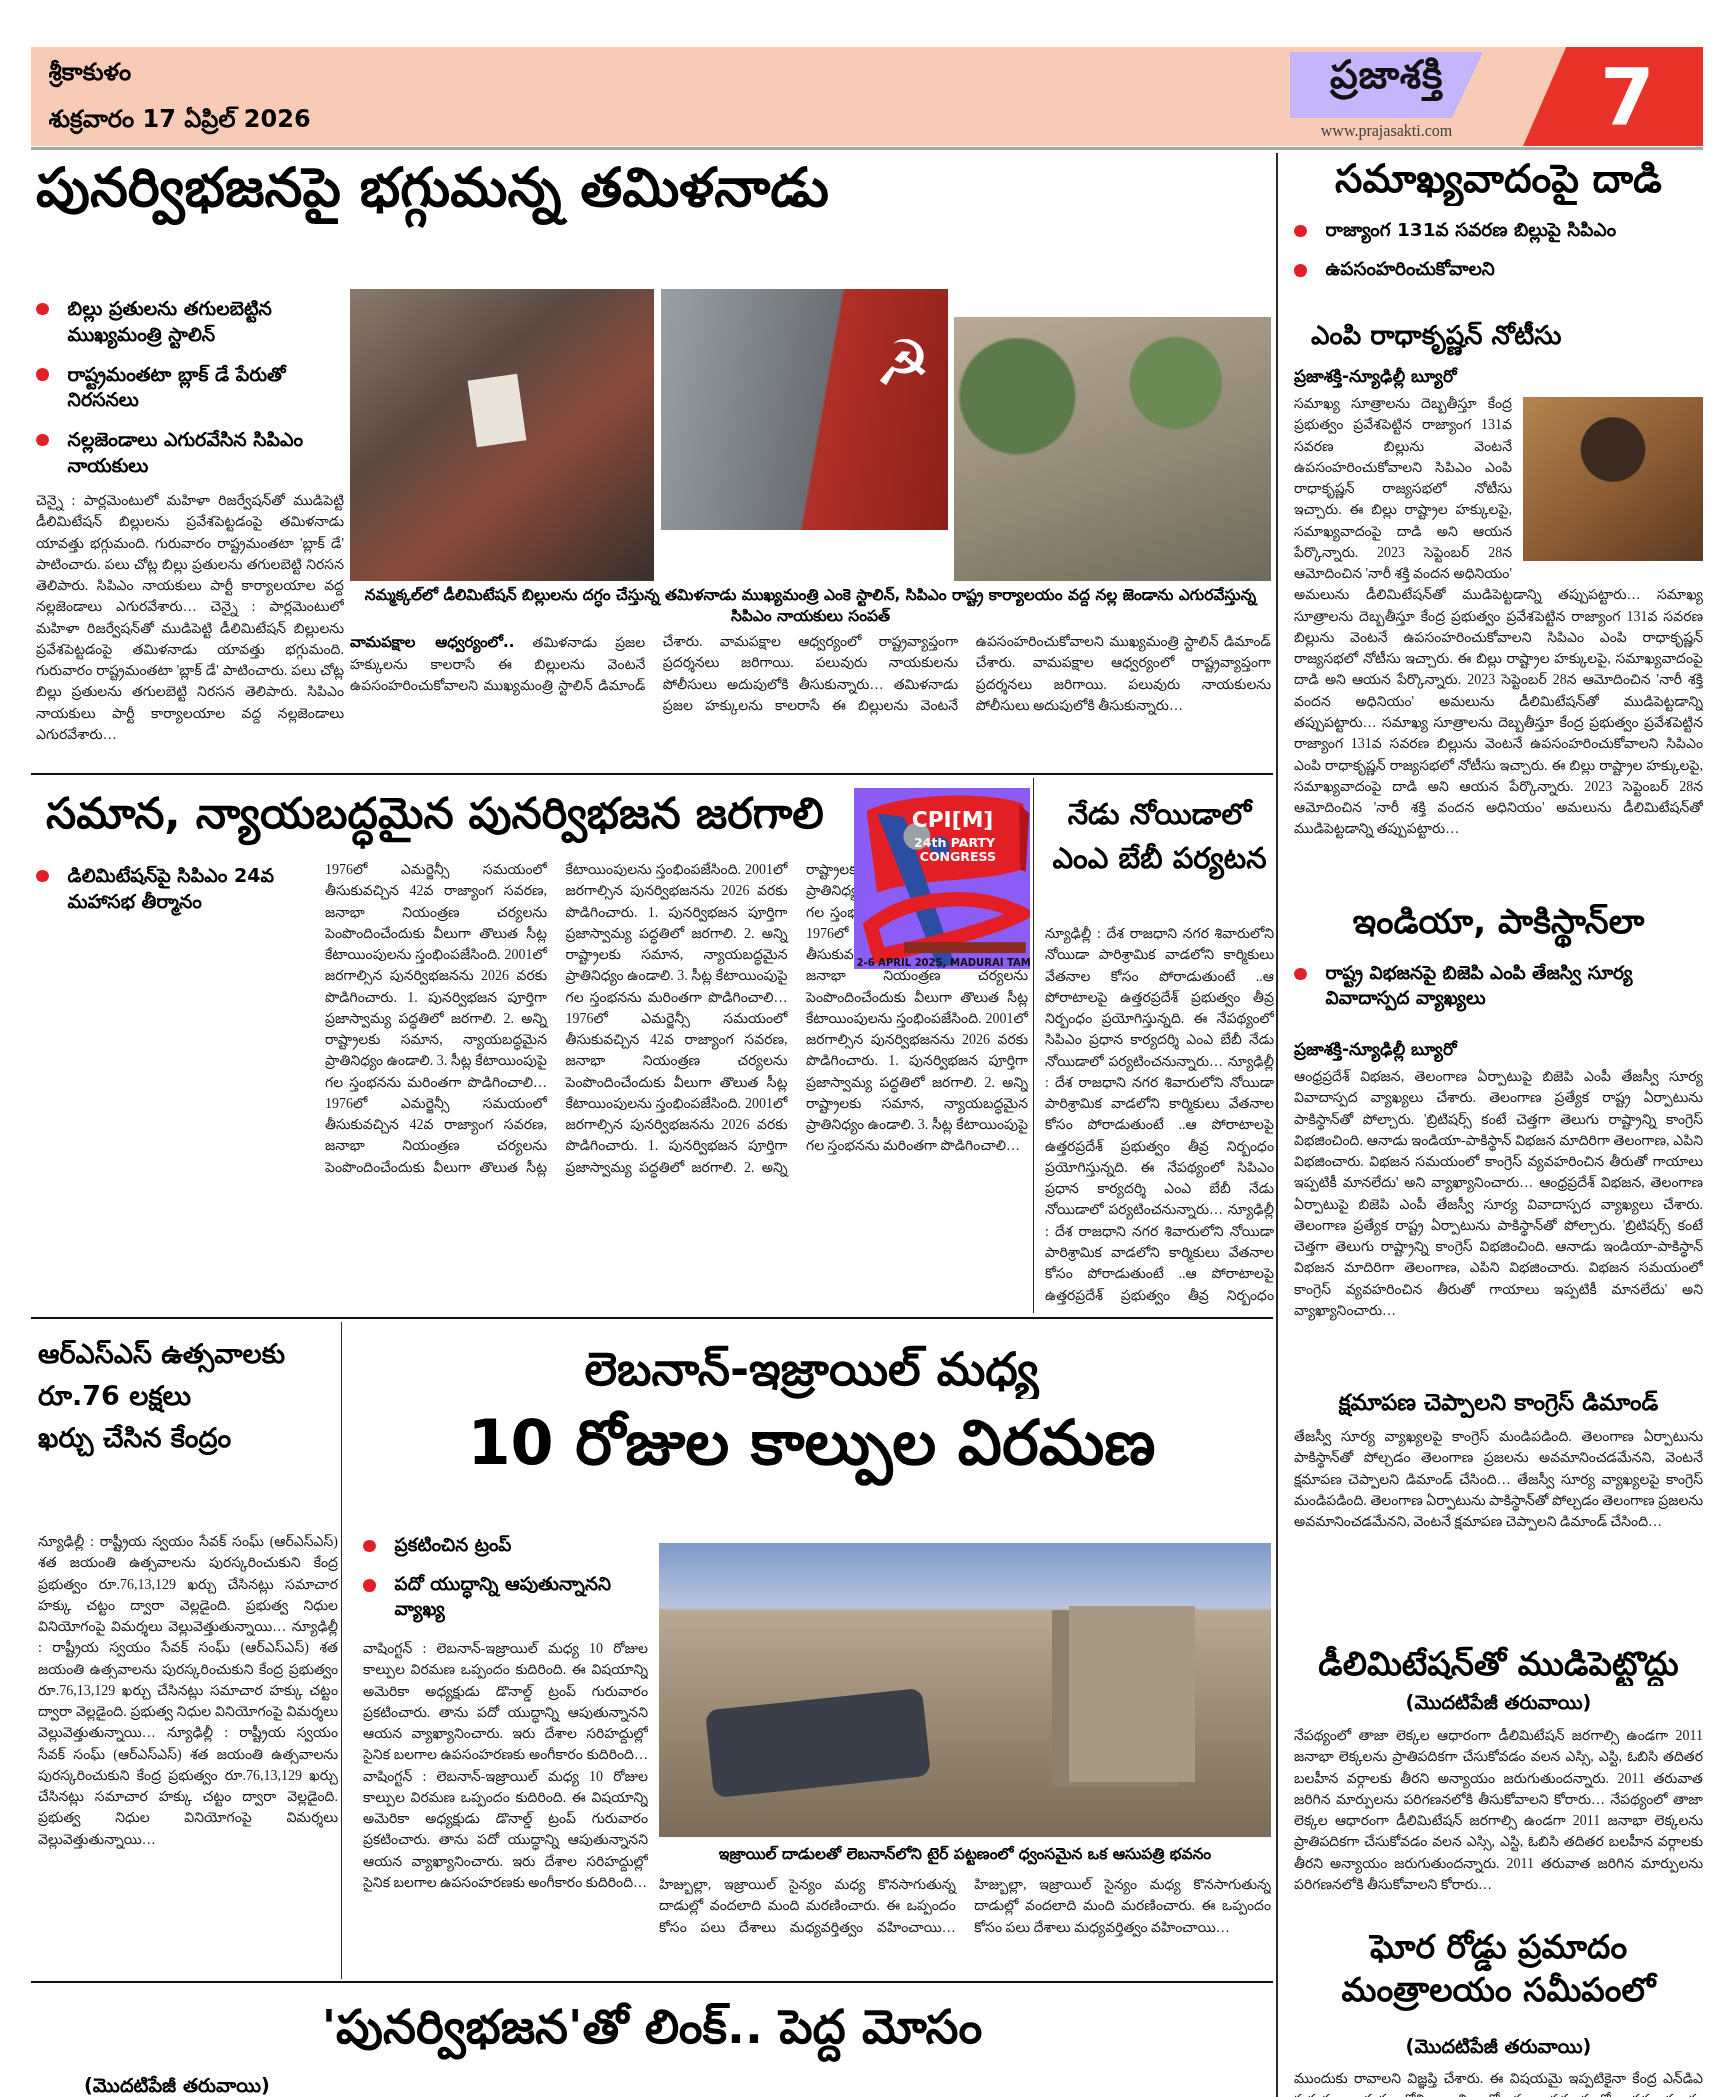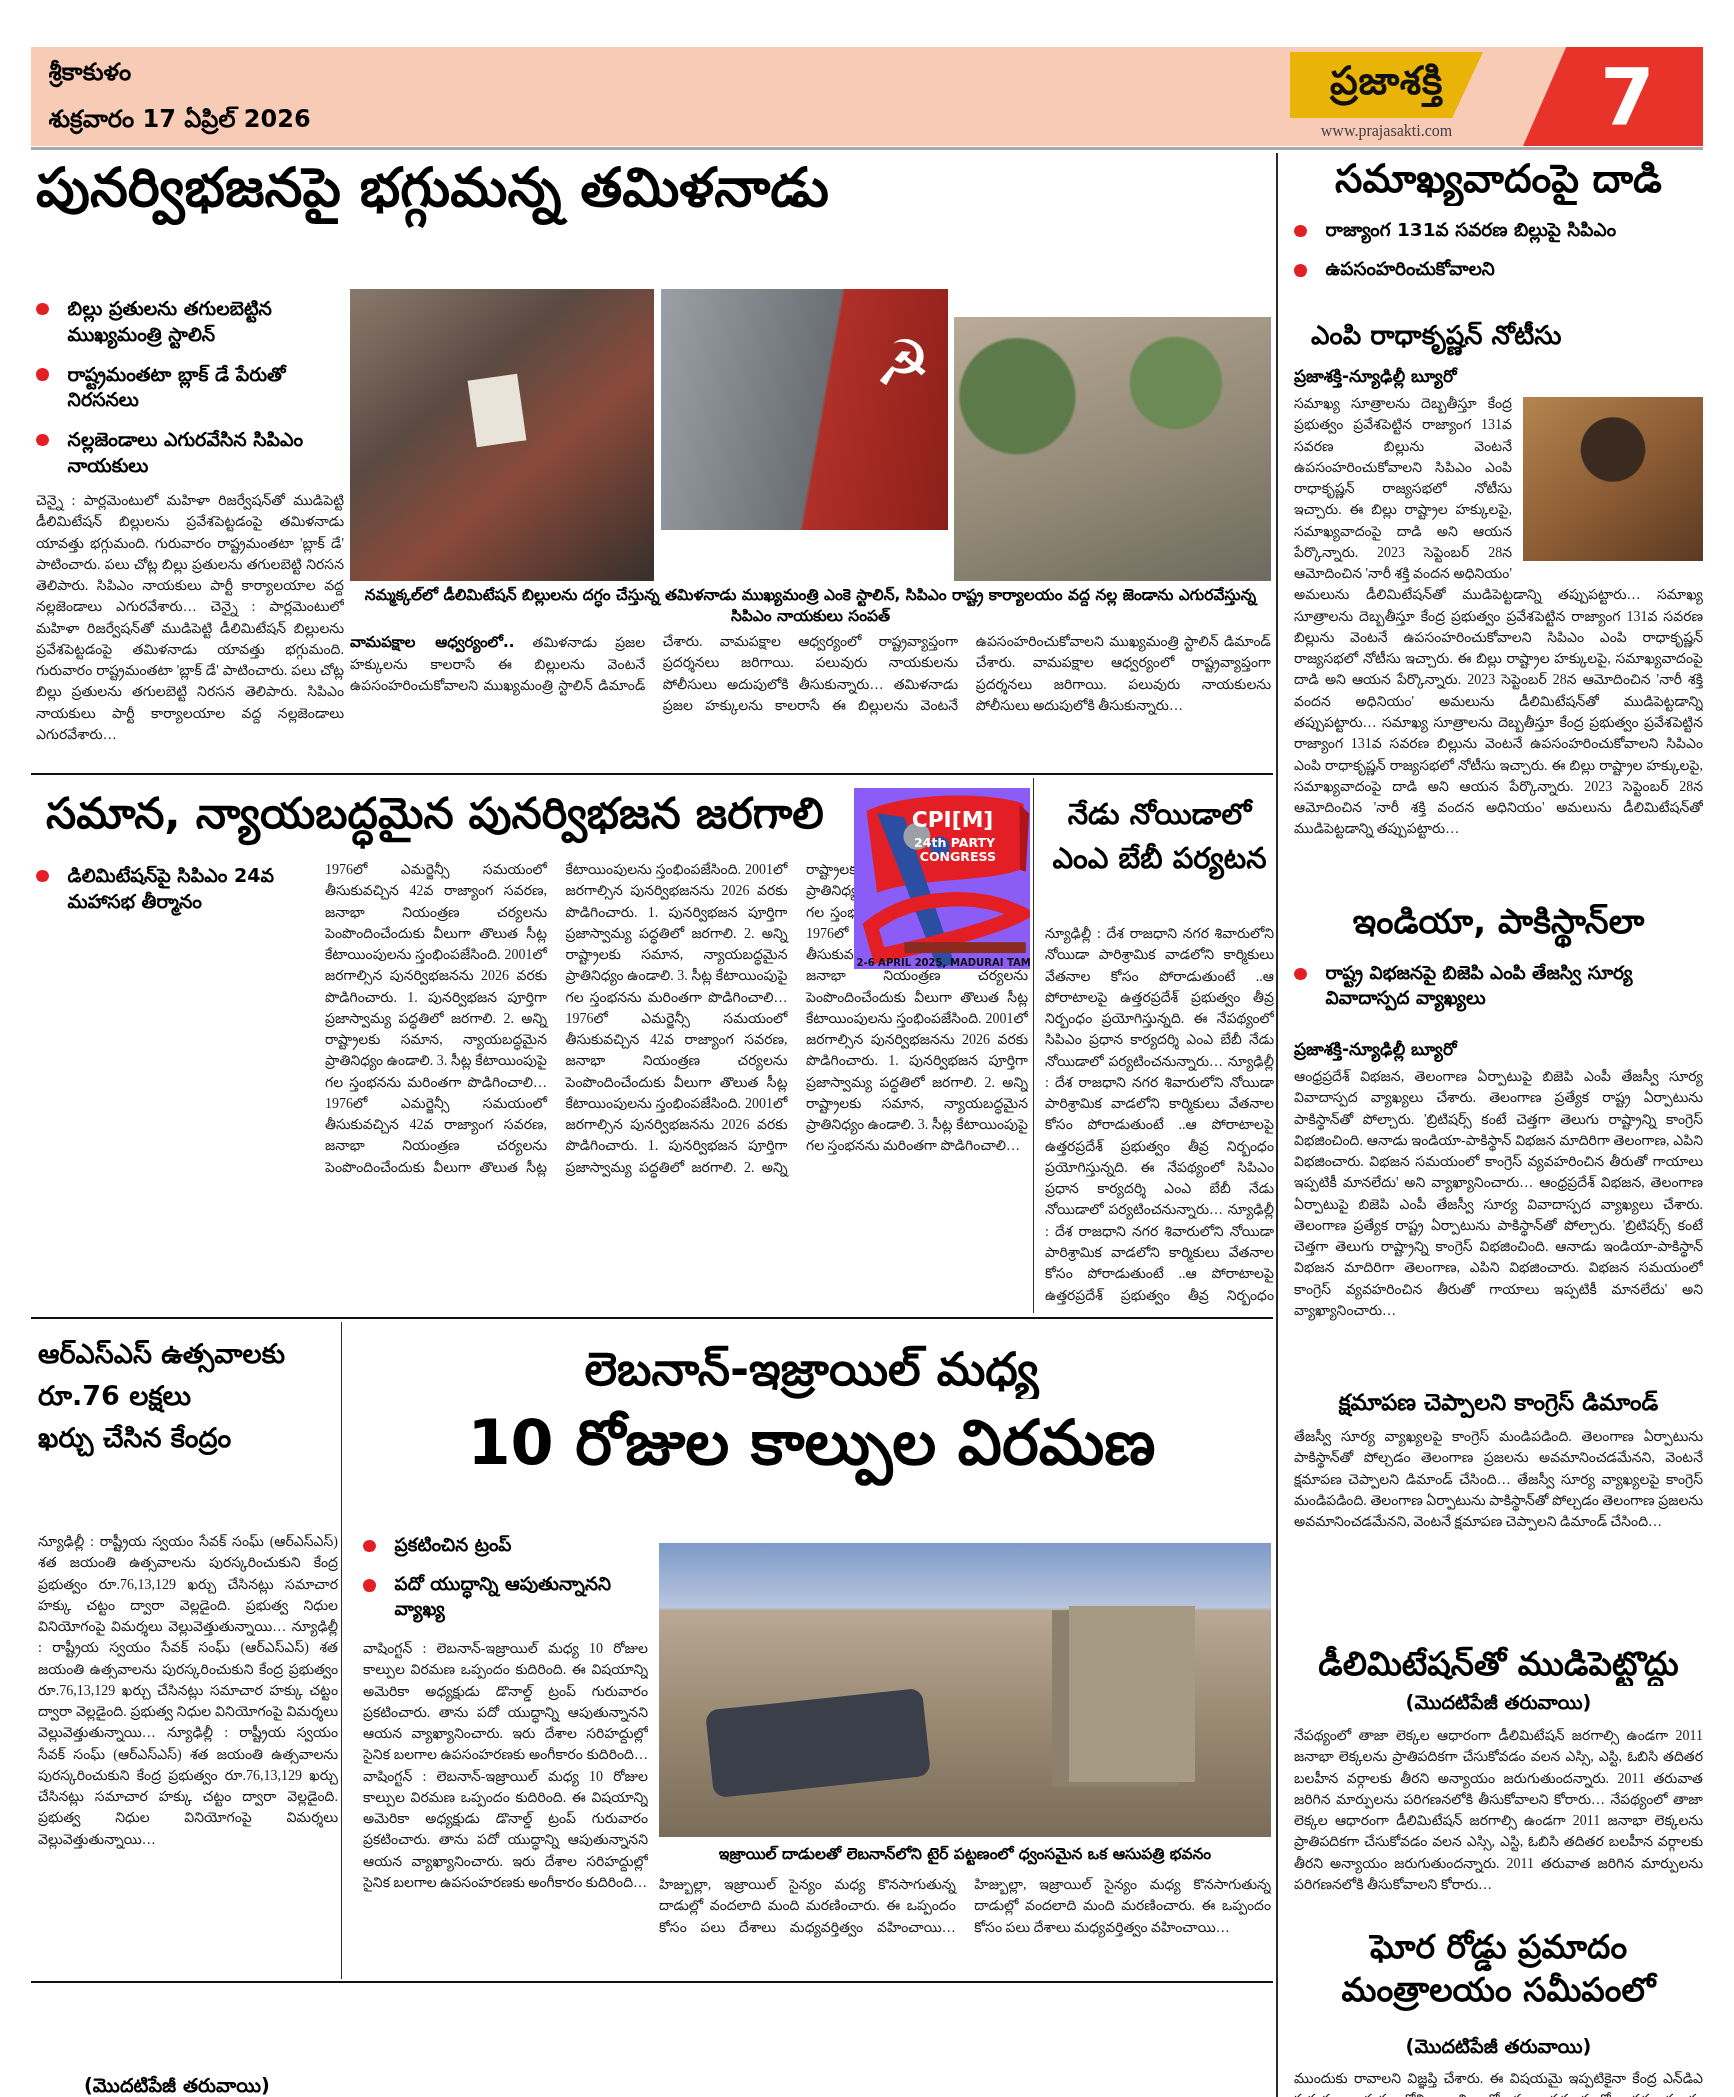--- a/index.html
+++ b/index.html
@@ -12,21 +12,21 @@
   .caption{font-family:"DejaVu Sans",sans-serif;font-weight:700;font-size:15.5px;text-align:center;color:#000;}
   .bullet-row{display:flex;gap:19px;margin-bottom:14.3px;}
   .dot{width:12.6px;height:12.6px;border-radius:50%;background:#e31f26;flex:none;margin-top:6.7px;}
   .btext{font-family:"DejaVu Sans",sans-serif;font-weight:700;font-size:19px;line-height:1.35;color:#000;}
   .photo{position:absolute;overflow:hidden;background:#cfc8bd;}
   .vrule{position:absolute;background:#2a2a2a;}
   .hrule{position:absolute;background:#111;}
   .center{text-align:center;}
   
   .banner{position:absolute;left:31px;top:47px;width:1672px;height:99px;background:#f8cbb6;}
-  .logo-box{position:absolute;left:1290px;top:52px;width:193px;height:66px;background:#eab308;display:flex;align-items:center;justify-content:center;clip-path:polygon(0 0,100% 0,84% 100%,0 100%);}
+  .logo-box{position:absolute;left:1290px;top:52px;width:193px;height:66px;background:#c4b5fd;display:flex;align-items:flex-start;justify-content:center;clip-path:polygon(0 0,100% 0,84% 100%,0 100%);}
   .logo-text{font-family:"DejaVu Sans",sans-serif;font-weight:900;font-size:39px;color:#111;letter-spacing:0.8px;}
   .site{position:absolute;left:1290px;top:122px;width:193px;text-align:center;font-family:"Liberation Serif",serif;font-size:16px;color:#404040;}
   .pagebox{position:absolute;left:1523px;top:47px;width:180px;height:99px;background:#e8332a;clip-path:polygon(24% 0,100% 0,100% 100%,0 100%);display:flex;align-items:center;justify-content:center;}
   .pagenum{font-family:"DejaVu Sans",sans-serif;font-weight:800;font-size:78px;color:#fff;padding-left:29px;}
 </style>
 </head>
 <body>
 
 <div id="page">
 
@@ -179,16 +179,17 @@
   </div>
   <div class="abs body" style="left:363px;top:1638px;width:285px;height:331px;">వాషింగ్టన్ : లెబనాన్-ఇజ్రాయిల్ మధ్య 10 రోజుల కాల్పుల విరమణ ఒప్పందం కుదిరింది. ఈ విషయాన్ని అమెరికా అధ్యక్షుడు డొనాల్డ్ ట్రంప్ గురువారం ప్రకటించారు. తాను పదో యుద్ధాన్ని ఆపుతున్నానని ఆయన వ్యాఖ్యానించారు. ఇరు దేశాల సరిహద్దుల్లో సైనిక బలగాల ఉపసంహరణకు అంగీకారం కుదిరింది… వాషింగ్టన్ : లెబనాన్-ఇజ్రాయిల్ మధ్య 10 రోజుల కాల్పుల విరమణ ఒప్పందం కుదిరింది. ఈ విషయాన్ని అమెరికా అధ్యక్షుడు డొనాల్డ్ ట్రంప్ గురువారం ప్రకటించారు. తాను పదో యుద్ధాన్ని ఆపుతున్నానని ఆయన వ్యాఖ్యానించారు. ఇరు దేశాల సరిహద్దుల్లో సైనిక బలగాల ఉపసంహరణకు అంగీకారం కుదిరింది…</div>
   <div class="photo" style="left:659px;top:1543px;width:612px;height:294px;background:linear-gradient(180deg,#7e9ac8 0%,#b9c6de 22%,#b8a894 23%,#9a8a74 60%,#7a6c58 100%);">
     <div style="position:absolute;left:50px;bottom:50px;width:218px;height:88px;background:#3a3f4a;border-radius:12.6px;transform:rotate(-6deg);"></div>
     <div style="position:absolute;right:76px;top:63px;width:126px;height:176px;background:#a79a84;box-shadow:-17px 4.2px 0 #8d806c;"></div>
   </div>
   <div class="abs caption" style="left:659px;top:1845px;width:612px;">ఇజ్రాయిల్ దాడులతో లెబనాన్‌లోని టైర్ పట్టణంలో ధ్వంసమైన ఒక ఆసుపత్రి భవనం</div>
   <div class="abs body" style="left:659px;top:1874px;width:612px;height:99px;column-count:2;column-gap:18.5px;">హిజ్బుల్లా, ఇజ్రాయిల్ సైన్యం మధ్య కొనసాగుతున్న దాడుల్లో వందలాది మంది మరణించారు. ఈ ఒప్పందం కోసం పలు దేశాలు మధ్యవర్తిత్వం వహించాయి… హిజ్బుల్లా, ఇజ్రాయిల్ సైన్యం మధ్య కొనసాగుతున్న దాడుల్లో వందలాది మంది మరణించారు. ఈ ఒప్పందం కోసం పలు దేశాలు మధ్యవర్తిత్వం వహించాయి…</div>
 
   <div class="hrule" style="left:31px;top:1981px;width:1242px;height:2.1px;"></div>
+  <div class="abs hl center" style="left:31px;top:1999px;width:1242px;height:67px;font-size:47px;">'పునర్విభజన'తో లింక్.. పెద్ద మోసం</div>
   <div class="abs cont" style="left:84px;top:2074px;width:378px;text-align:left;">(మొదటిపేజీ తరువాయి)</div>
 
 </div>
 
 
 </body></html>

